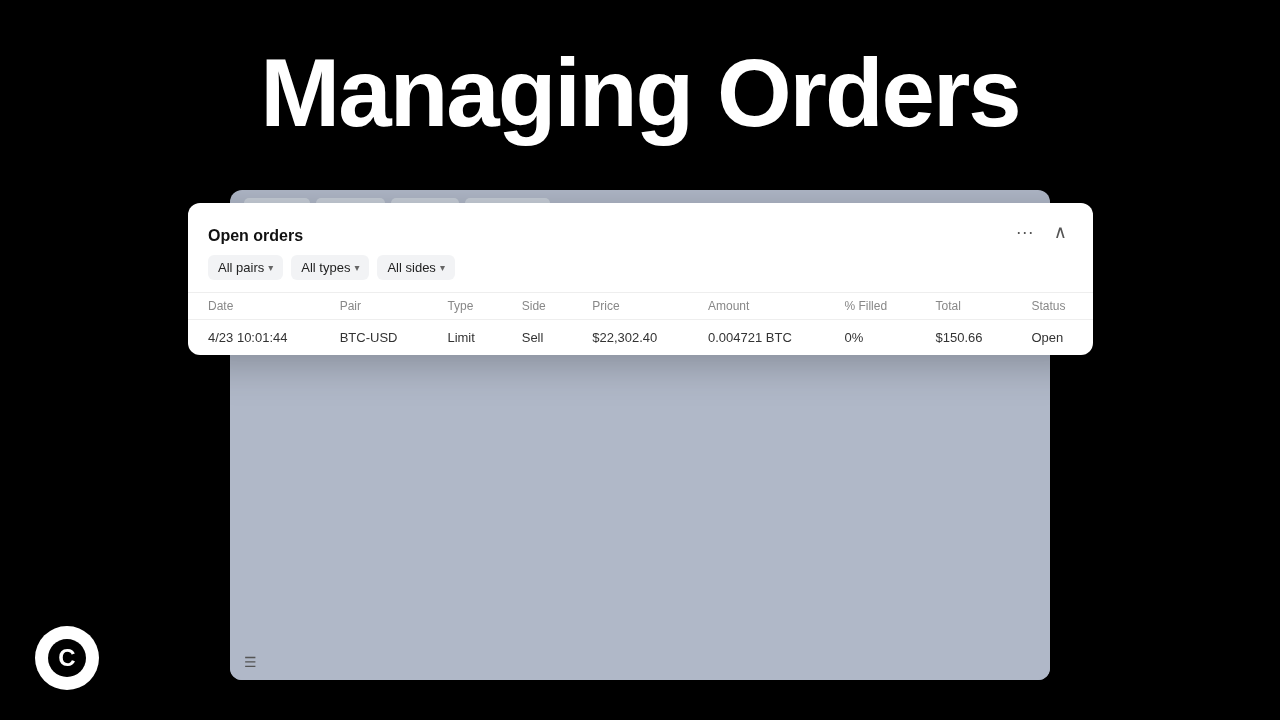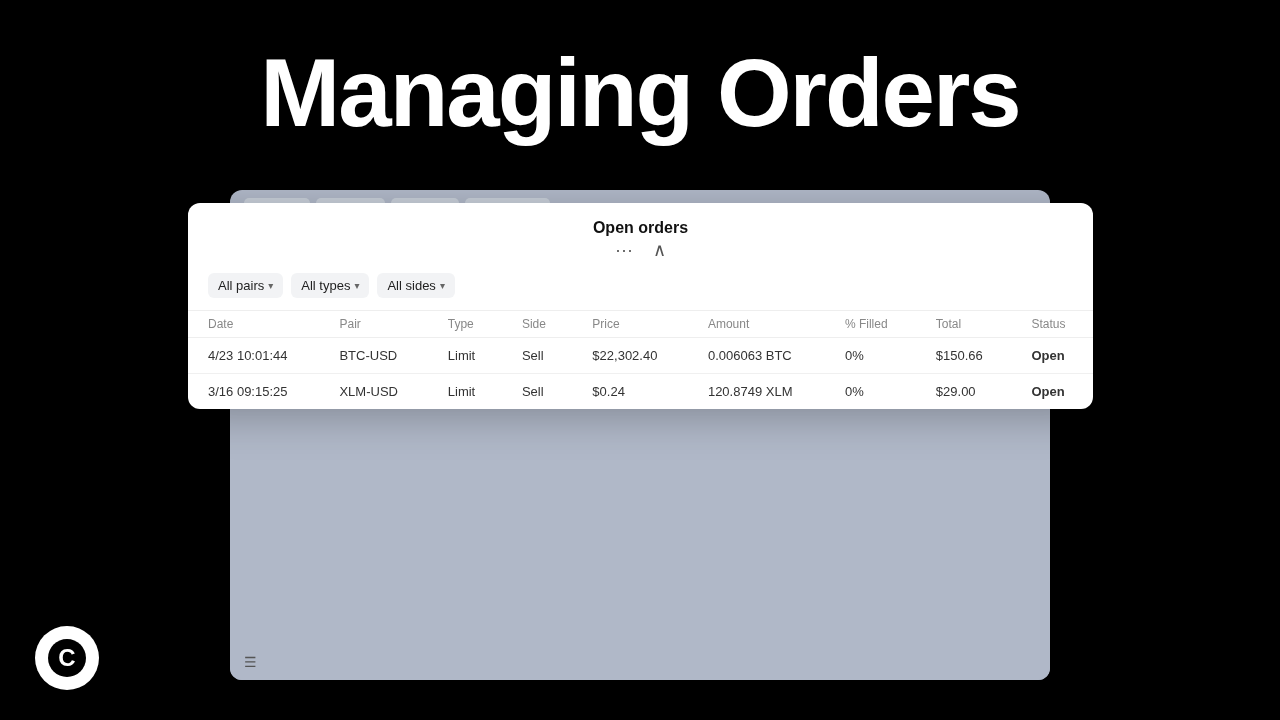--- a/index.html
+++ b/index.html
@@ -46,24 +46,23 @@
       width: 905px;
       background: #fff;
       border-radius: 12px;
       box-shadow: 0 8px 40px rgba(0,0,0,0.25);
       z-index: 10;
       overflow: hidden;
     }
 
     .card-header {
       display: flex;
-      align-items: center;
+      align-items: flex-end;
       justify-content: space-between;
       padding: 16px 20px 10px 20px;
-      flex-direction: column;
     }
 
     .card-title {
       font-size: 16px;
       font-weight: 600;
       color: #111;
     }
 
     .card-actions {
       display: flex;
@@ -129,21 +128,21 @@
       padding: 10px 20px;
       border-bottom: 1px solid #f0f0f0;
     }
 
     .orders-table tr:last-child td {
       border-bottom: none;
     }
 
     .status-open {
       color: #1a73e8;
-      font-weight: 700;
+      font-weight: 400;
     }
 
     .bg-filters {
       display: flex;
       gap: 6px;
       padding: 8px 14px;
       align-items: center;
     }
 
     .bg-filter-btn {
@@ -380,34 +379,23 @@
         <th>Status</th>
       </tr>
     </thead>
     <tbody id="open-orders-rows">
         <tr>
       <td>4/23 10:01:44</td>
       <td>BTC-USD</td>
       <td>Limit</td>
       <td>Sell</td>
       <td>$22,302.40</td>
-      <td>0.006063 BTC</td>
+      <td>0.004721 BTC</td>
       <td>0%</td>
       <td>$150.66</td>
-      <td class="status-open">Open</td>
-    </tr>
-        <tr>
-      <td>3/16 09:15:25</td>
-      <td>XLM-USD</td>
-      <td>Limit</td>
-      <td>Sell</td>
-      <td>$0.24</td>
-      <td>120.8749 XLM</td>
-      <td>0%</td>
-      <td>$29.00</td>
       <td class="status-open">Open</td>
     </tr>
       </tbody>
   </table>
 </div>
 
 <div class="coinbase-logo">
   <div class="coinbase-logo-circle">
     <div class="coinbase-logo-inner">
       <span class="coinbase-c">C</span>

